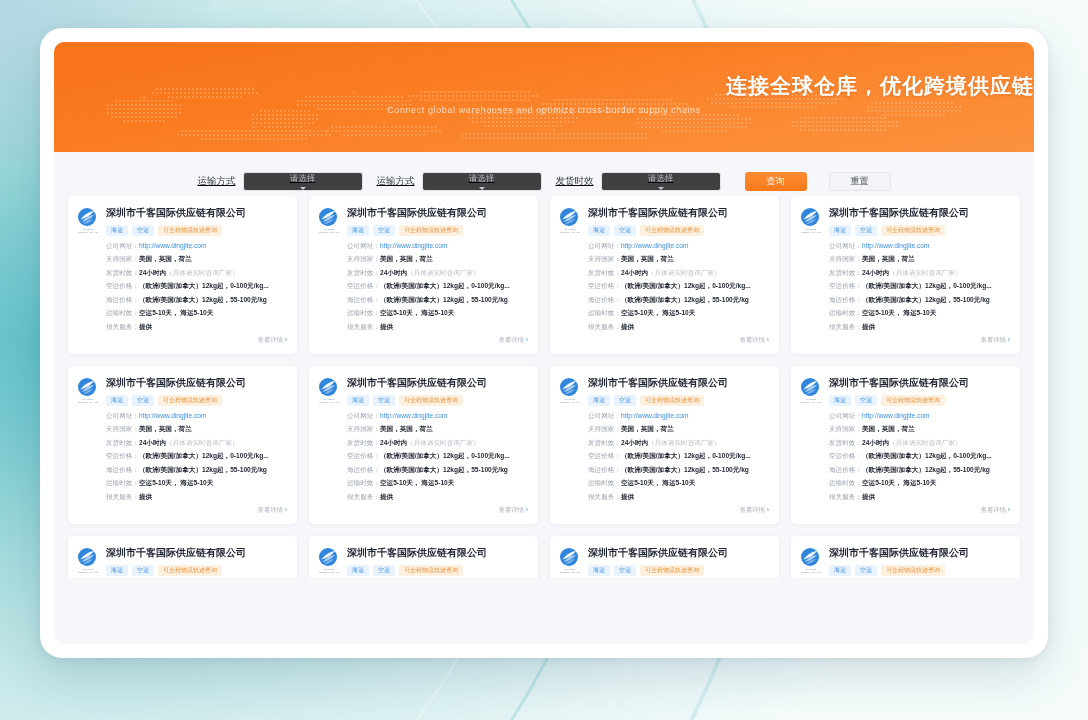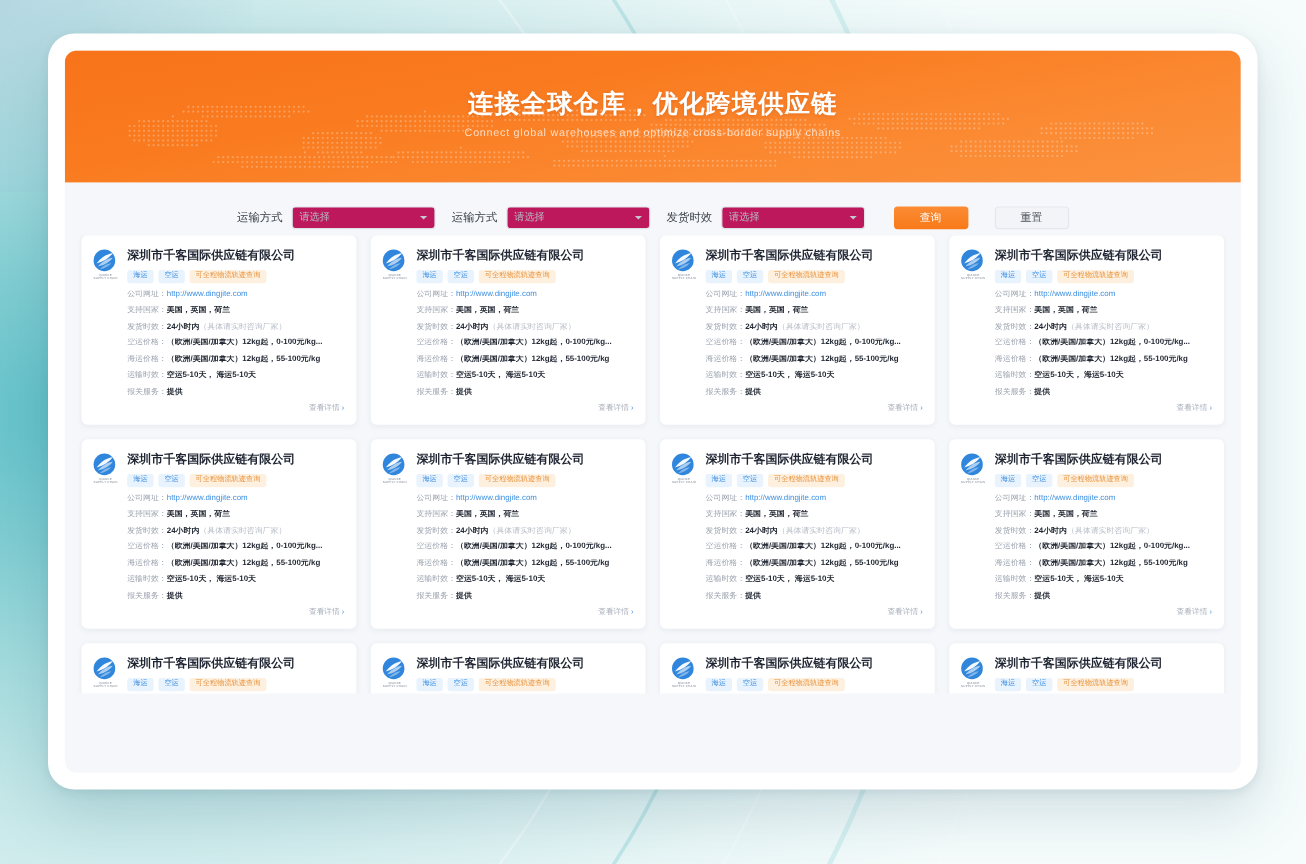--- a/index.html
+++ b/index.html
@@ -79,20 +79,21 @@
     z-index: 2;
     padding-top: 30px;
     text-align: center;
   }
   #hero-title {
     color: #ffffff;
     font-size: 21px;
     font-weight: bold;
     letter-spacing: 1px;
     text-shadow: 0 1px 3px rgba(150,55,5,0.25);
+    text-align: right;
   }
   #hero-sub {
     margin-top: 5px;
     color: rgba(255,255,255,0.72);
     font-size: 9px;
     letter-spacing: 0.6px;
   }
 
   
   #tabbar {
@@ -144,33 +145,34 @@
   
   #filterbar {
     height: 44px;
     background: #f5f7fa;
     display: flex;
     align-items: center;
     justify-content: center;
     gap: 14px;
     padding-top: 14px;
   }
-  .filter-group { display: flex; align-items: center; gap: 7px; }
+  .filter-group { display: flex; align-items: center; gap: 7px; text-decoration: underline; }
   .filter-label { font-size: 9.5px; color: #3a4048; white-space: nowrap; }
   .select-box {
     width: 120px;
     height: 19px;
-    background: #be185d;
+    background: #404040;
     border: 1px solid #dfe3e9;
     border-radius: 3px;
     display: flex;
     align-items: center;
     justify-content: space-between;
     padding: 0 6px;
     cursor: pointer;
+    flex-direction: column;
   }
   .select-ph { font-size: 8.5px; color: #b4bac4; }
   .select-caret {
     width: 0; height: 0;
     border-left: 3px solid transparent;
     border-right: 3px solid transparent;
     border-top: 3.5px solid #c3c8d1;
   }
   .btn {
     width: 62px; height: 19px;

